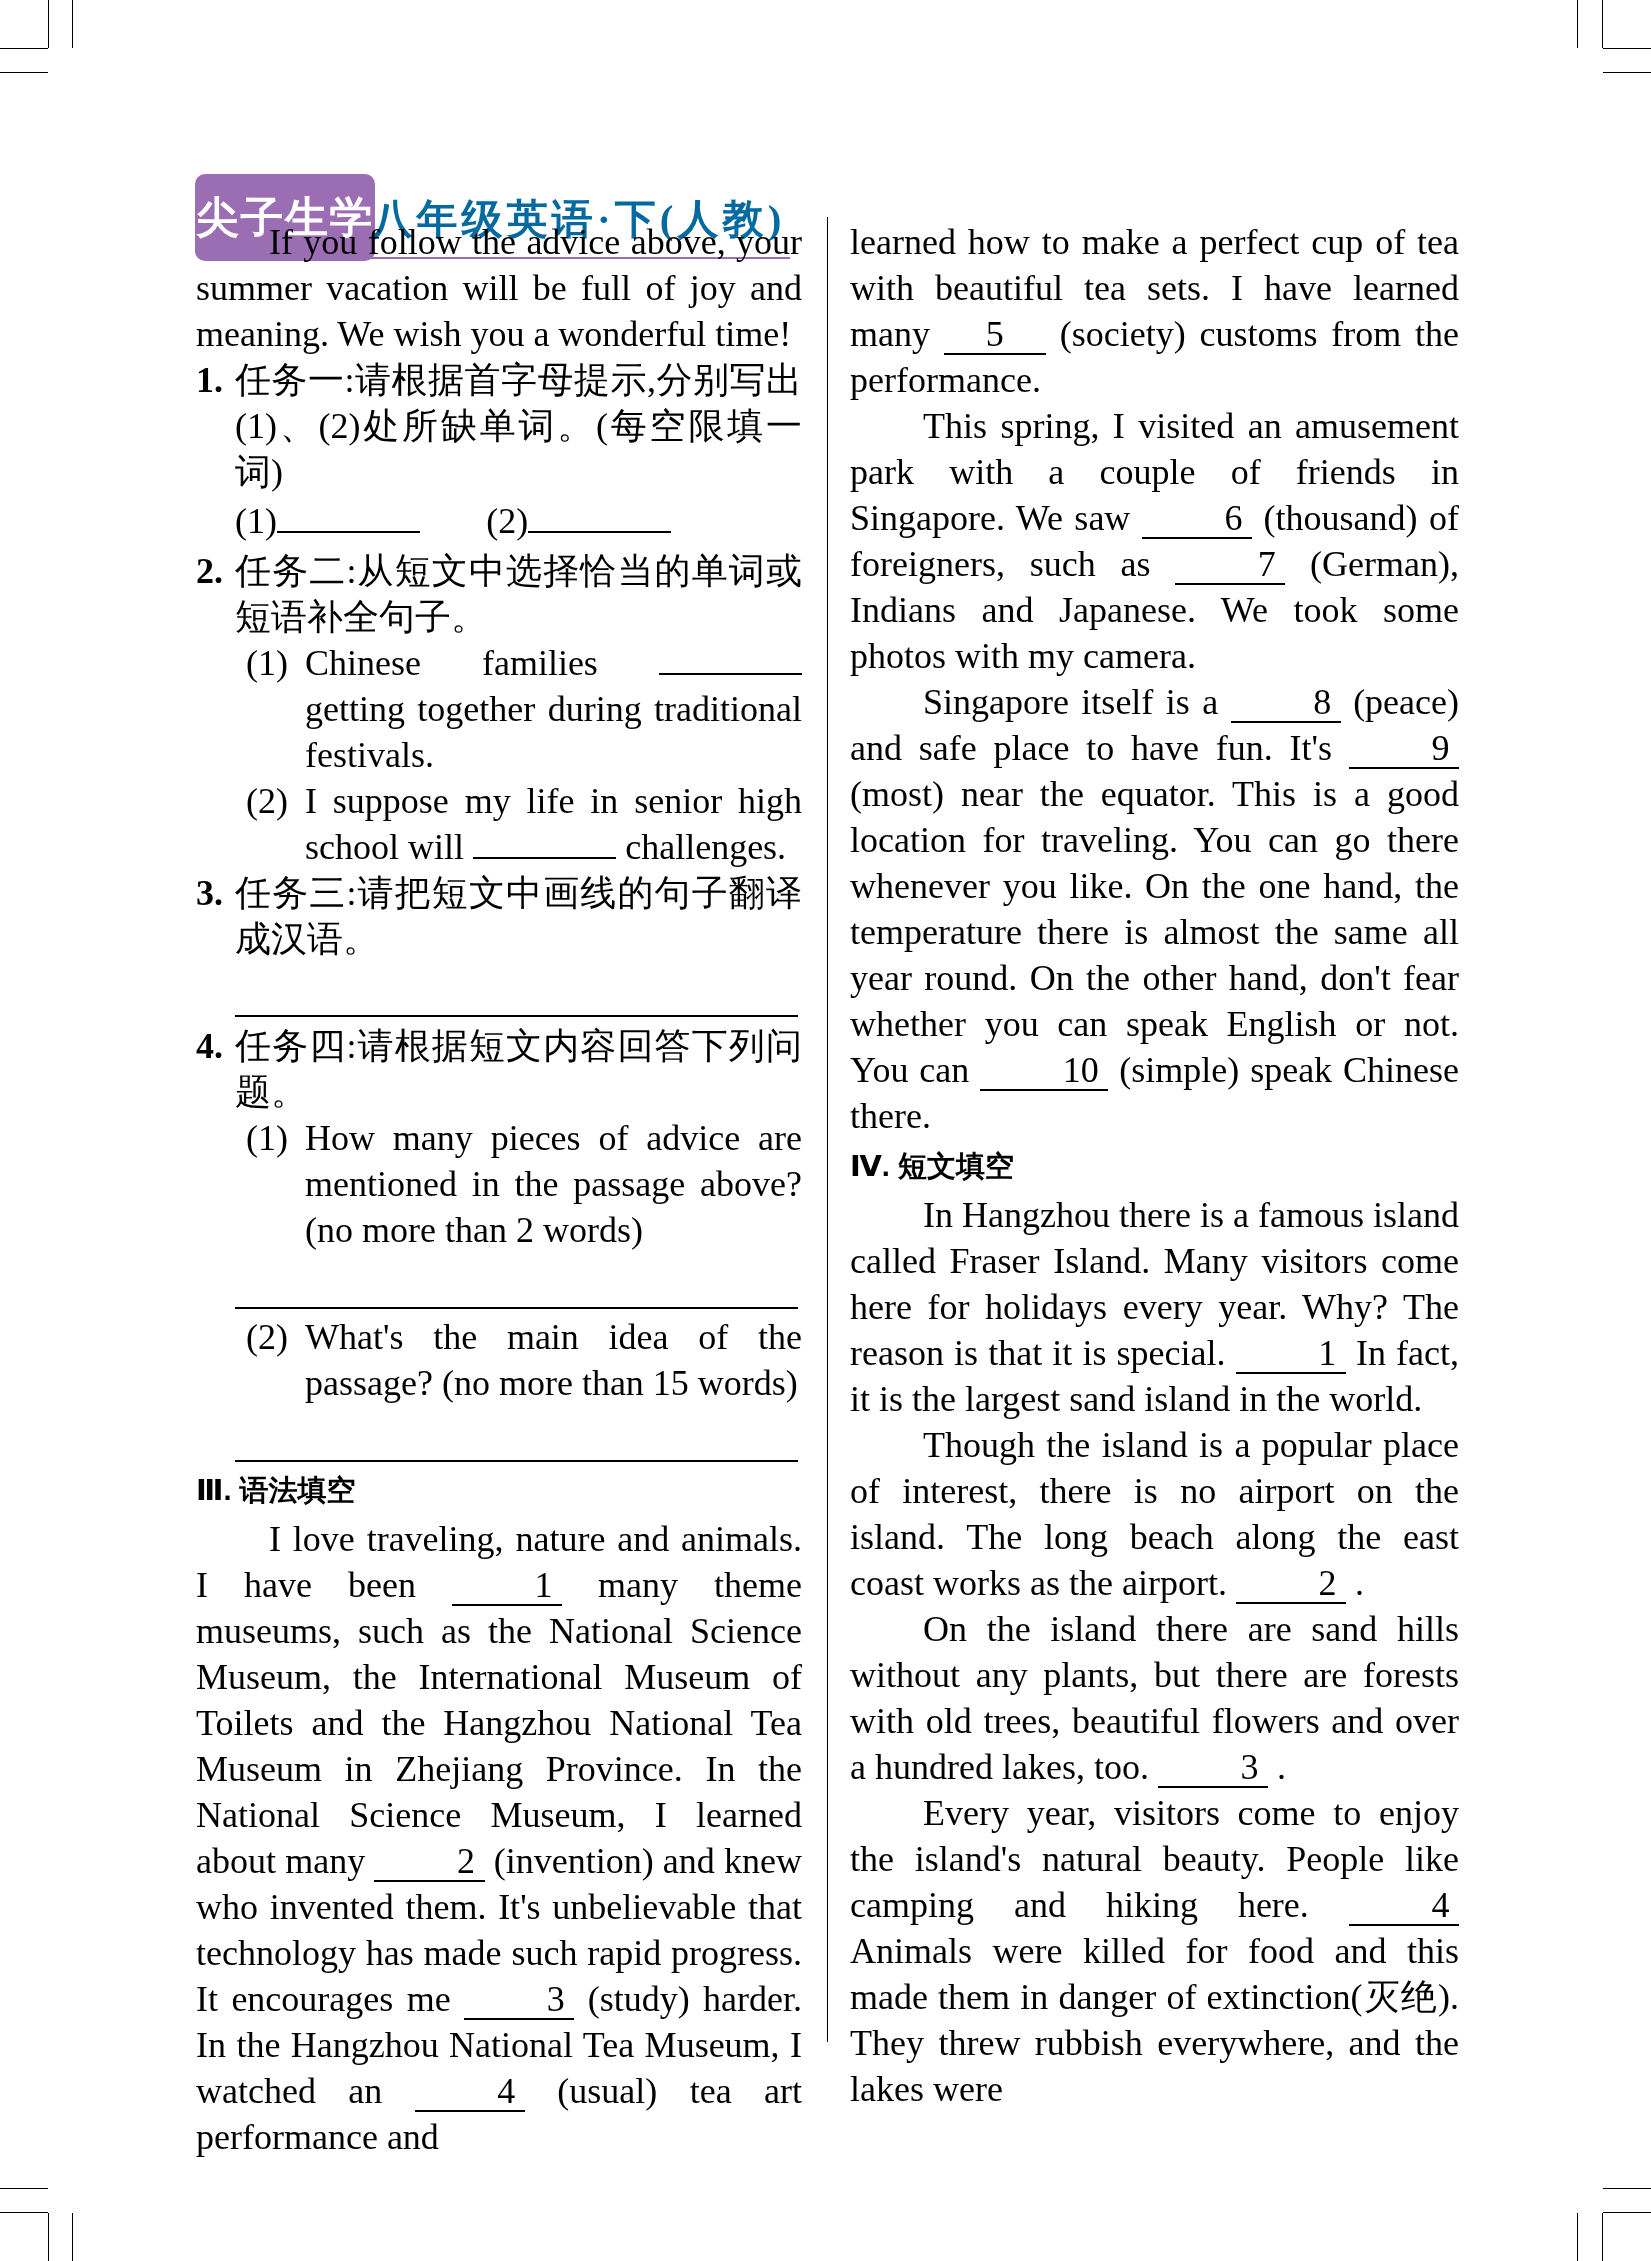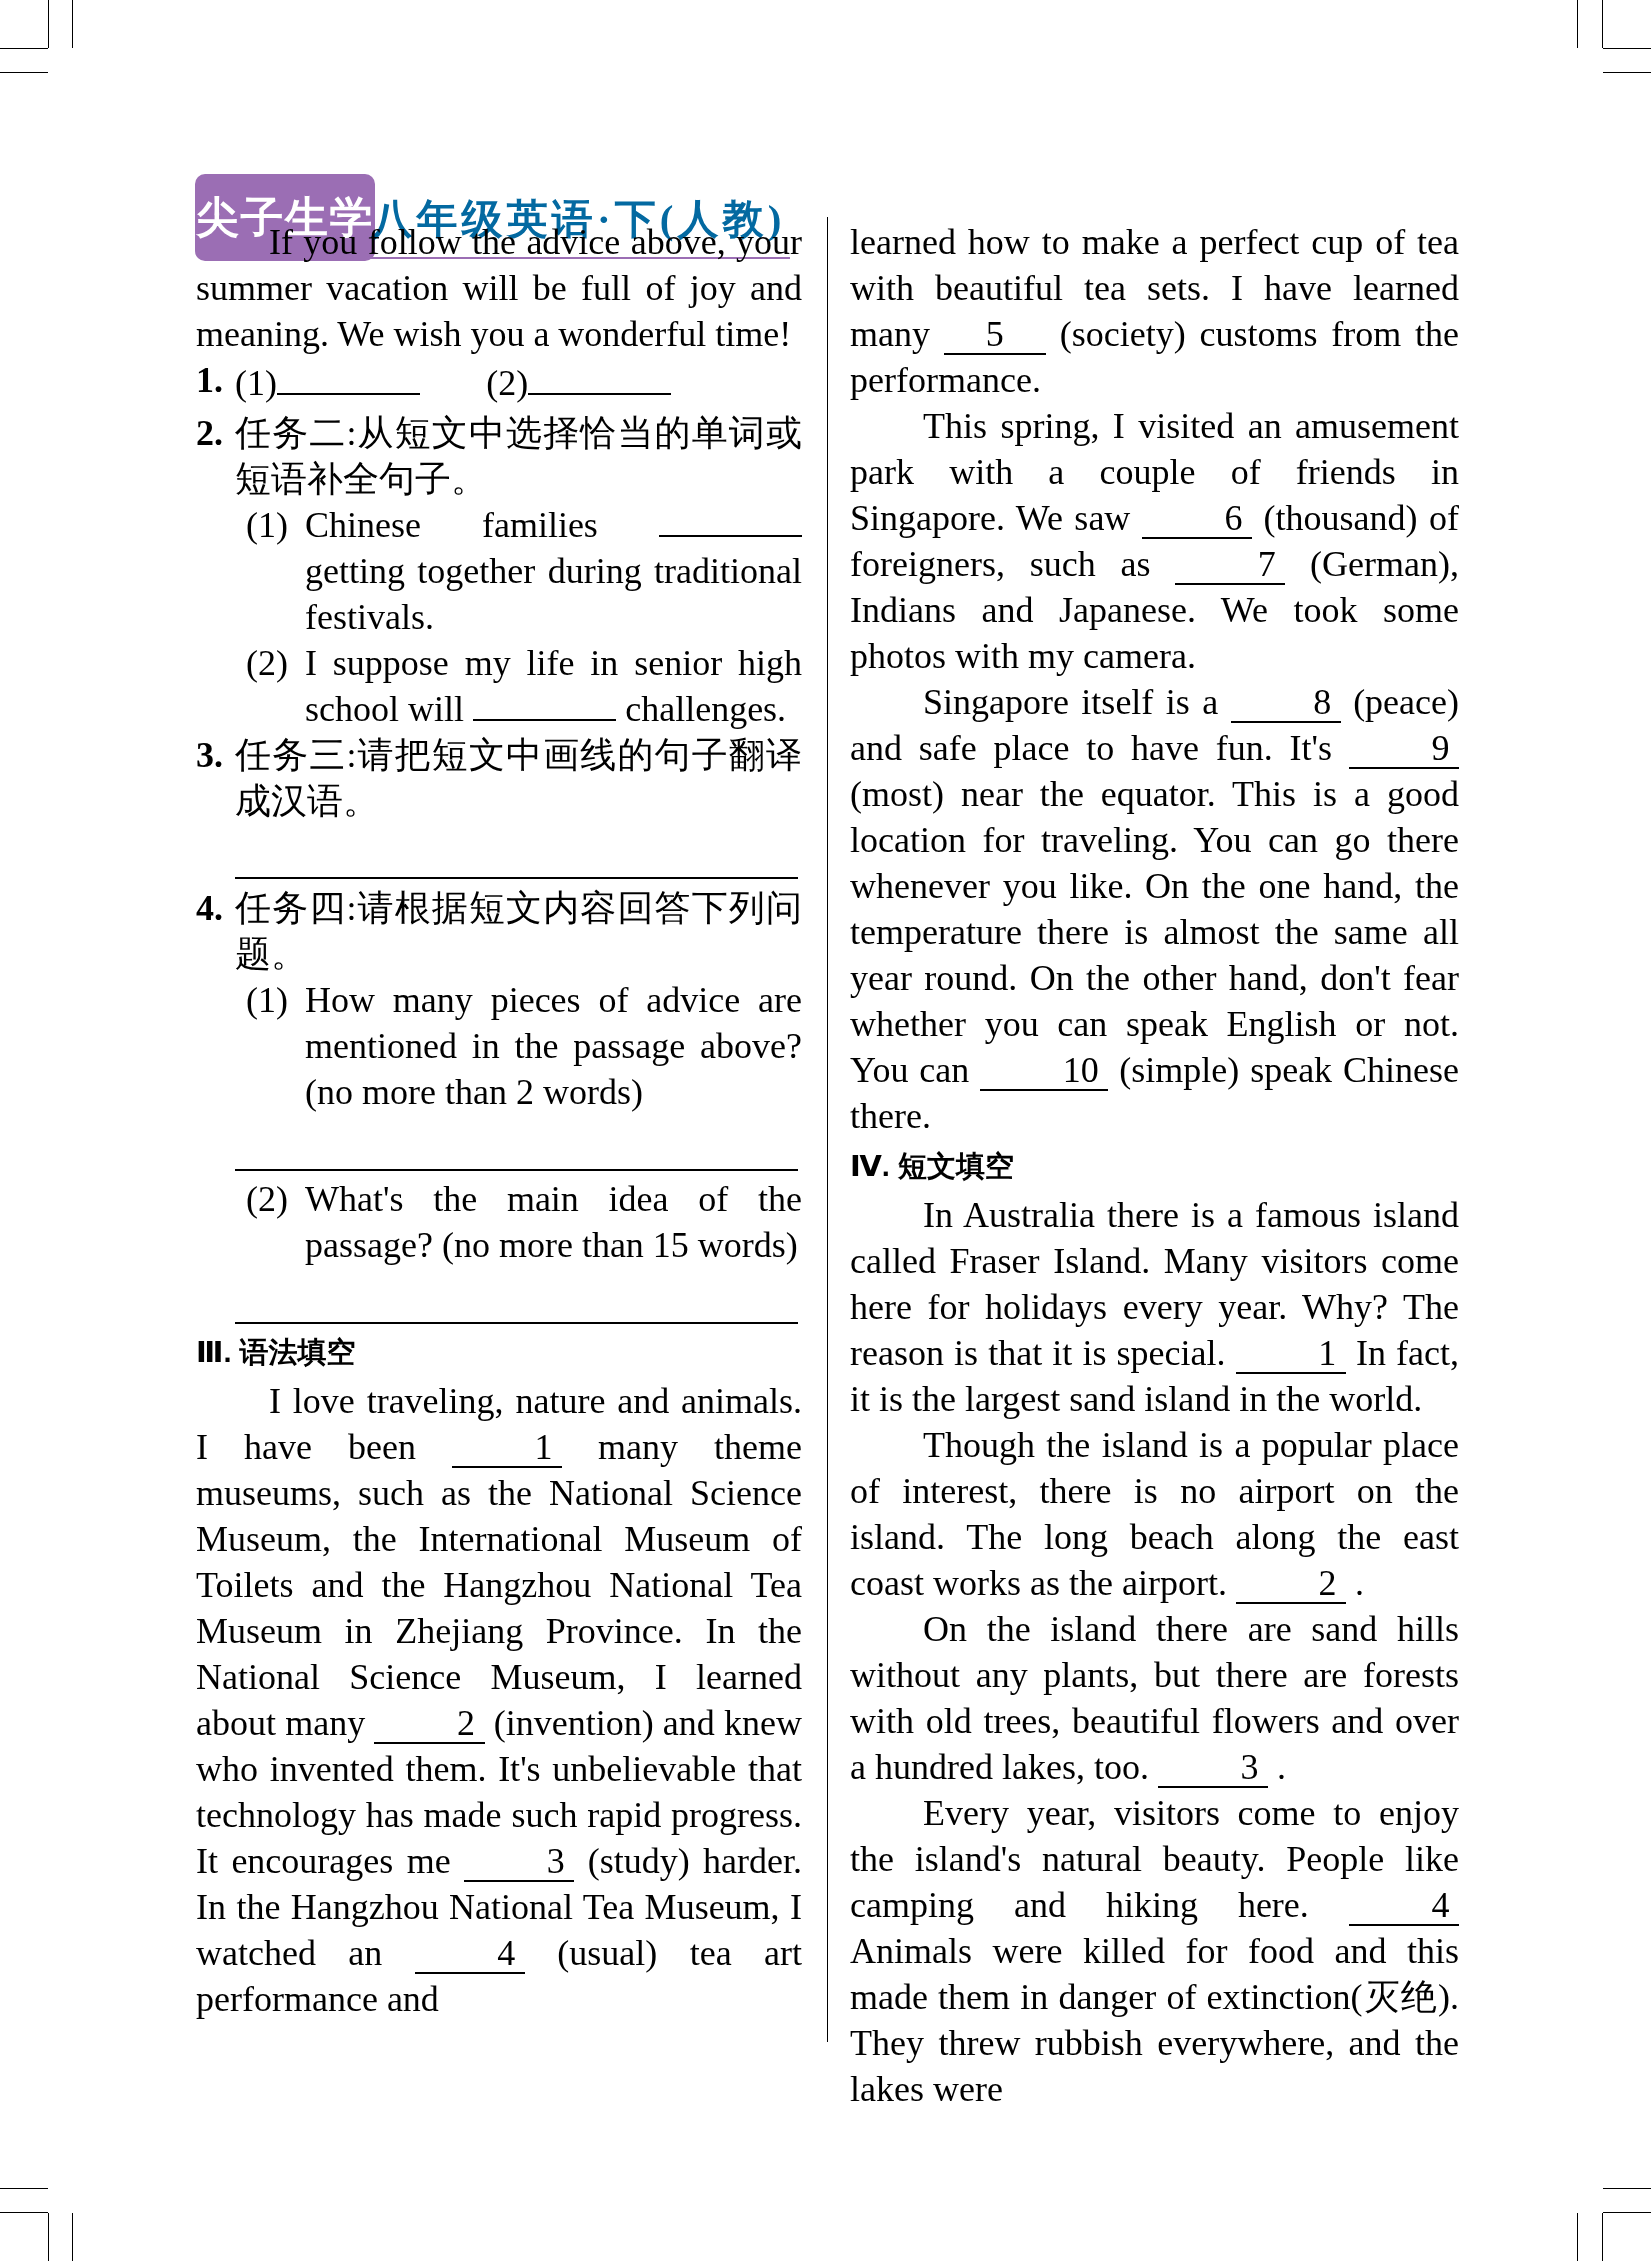--- a/index.html
+++ b/index.html
@@ -124,20 +124,21 @@
   <div class="htitle">八年级英语·下(人教)</div>
 
   <div class="divider"></div>
 
   <div class="col col-left">
 
     <p class="indent">If you follow the advice above, your summer vacation will be full of joy and meaning. We wish you a wonderful time!</p>
 
     <div class="task">
       <span class="tnum">1.</span>
+      <span>任务一:请根据首字母提示,分别写出(1)、(2)处所缺单词。(每空限填一词)</span>
     </div>
 
     <div class="blanks-row">
       <span>(1)</span><span class="bl bl-short gap-right"></span><span>(2)</span><span class="bl bl-short"></span>
     </div>
 
     <div class="task">
       <span class="tnum">2.</span>
       <span>任务二:从短文中选择恰当的单词或短语补全句子。</span>
     </div>
@@ -225,21 +226,21 @@
       <span class="bl">10</span>
       <span>(simple) speak Chinese there.</span>
     </p>
 
     <div class="sect">
       <span>Ⅳ.</span>
       <span>短文填空</span>
     </div>
 
     <p class="indent">
-      <span>In Australia there is a famous island called Fraser Island. Many visitors come here for holidays every year. Why? The reason is that it is special.</span>
+      <span>In Hangzhou there is a famous island called Fraser Island. Many visitors come here for holidays every year. Why? The reason is that it is special.</span>
       <span class="bl">1</span>
       <span>In fact, it is the largest sand island in the world.</span>
     </p>
 
     <p class="indent">
       <span>Though the island is a popular place of interest, there is no airport on the island. The long beach along the east coast works as the airport.</span>
       <span class="bl">2</span>
       <span>.</span>
     </p>
 

